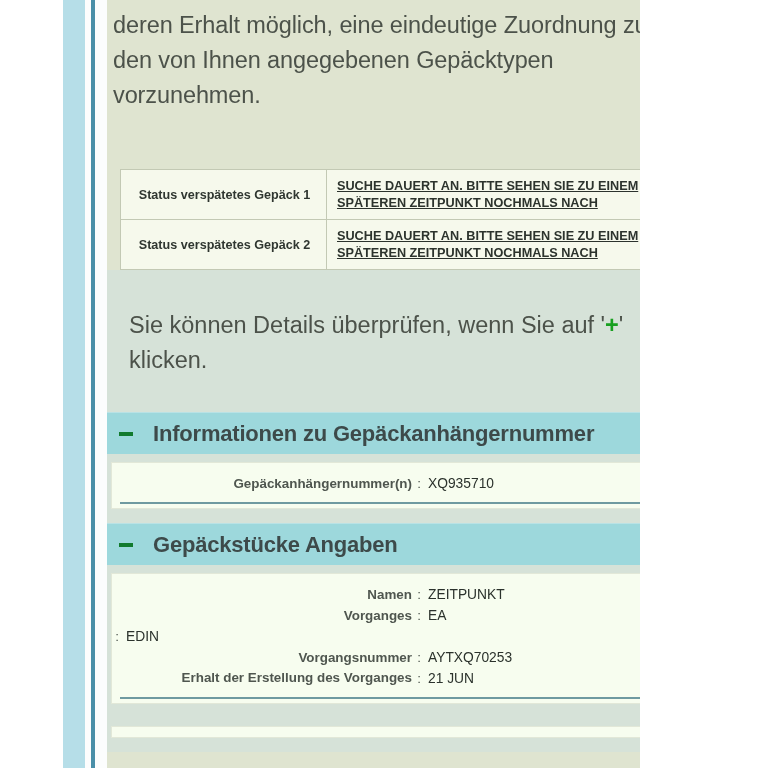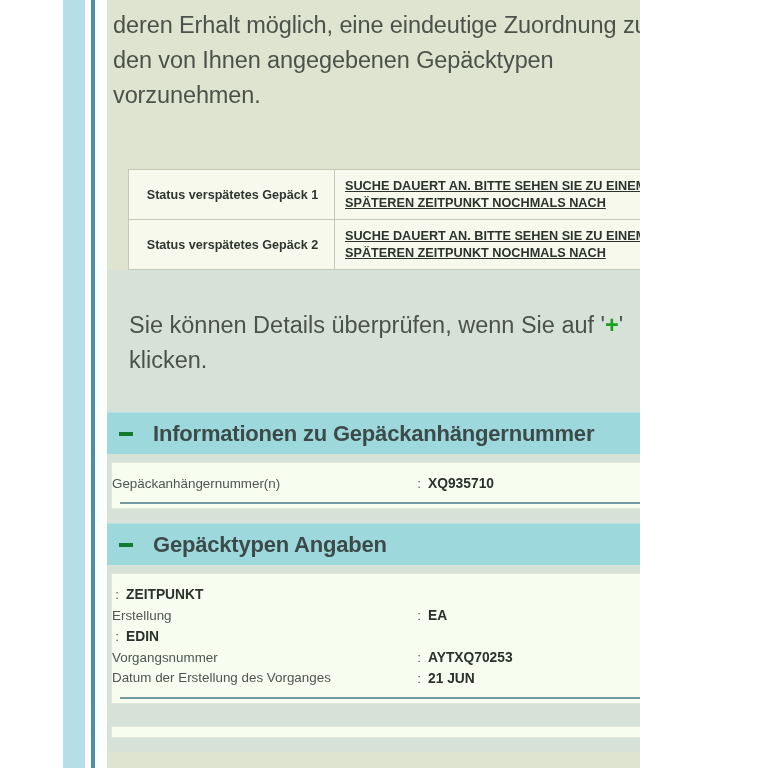--- a/index.html
+++ b/index.html
@@ -90,21 +90,21 @@
     font-size: 23.5px;
     line-height: 35px;
     letter-spacing: -0.1px;
   }
 
   .intro-spacer { height: 56px; background: #dfe4d0; }
 
   
   .status-table-wrap {
     background: #dfe4d0;
-    padding: 0 20px;
+    padding: 0 12px;
   }
   table.status-table {
     border-collapse: collapse;
     width: 596px;
     margin-left: 1px;
     background: #f4f7e8;
     table-layout: fixed;
   }
   table.status-table td {
     border: 1px solid #c3c9b4;
@@ -191,37 +191,39 @@
 
   
   .field-row {
     display: flex;
     align-items: flex-start;
     padding: 1px 0;
   }
   .field-label {
     width: 300px;
     flex: 0 0 auto;
+    text-align: right;
     font-size: 13.4px;
     color: #4f564f;
     line-height: 19px;
     padding-right: 2px;
+    font-weight: bold;
   }
   .field-colon {
     flex: 0 0 auto;
     width: 10px;
     text-align: center;
     font-size: 13.4px;
     color: #4f564f;
     line-height: 19px;
   }
   .field-value {
     flex: 1 1 auto;
     font-size: 13.8px;
-    font-weight: bold;
+    font-weight: normal;
     color: #2b322c;
     line-height: 19px;
     padding-left: 4px;
   }
   .field-value .sub-line {
     display: block;
     line-height: 19px;
   }
   .field-label.two-line { line-height: 17px; }
   .field-row.tall .field-colon,
@@ -285,49 +287,50 @@
             </div>
           </div>
           <div class="panel-rule"></div>
         </div>
       </div>
     </div>
 
     <div class="section">
       <div class="section-header">
         <span class="toggle-minus"></span>
-        <span class="section-title">Gepäcktypen Angaben</span>
+        <span class="section-title">Gepäckstücke Angaben</span>
       </div>
       <div class="section-body">
         <div class="panel">
 
           <div class="field-row">
+            <div class="field-label">Namen</div>
             <div class="field-colon">:</div>
             <div class="field-value">ZEITPUNKT</div>
           </div>
 
           <div class="field-row">
-            <div class="field-label">Erstellung</div>
+            <div class="field-label">Vorganges</div>
             <div class="field-colon">:</div>
             <div class="field-value">EA</div>
           </div>
 
           <div class="field-row">
             <div class="field-colon">:</div>
             <div class="field-value">EDIN</div>
           </div>
 
           <div class="field-row">
             <div class="field-label">Vorgangsnummer</div>
             <div class="field-colon">:</div>
             <div class="field-value">AYTXQ70253</div>
           </div>
 
           <div class="field-row tall">
-            <div class="field-label two-line">Datum der Erstellung des Vorganges</div>
+            <div class="field-label two-line">Erhalt der Erstellung des Vorganges</div>
             <div class="field-colon">:</div>
             <div class="field-value">21 JUN</div>
           </div>
 
           <div class="panel-rule"></div>
         </div>
       </div>
     </div>
 
     <div class="section">

